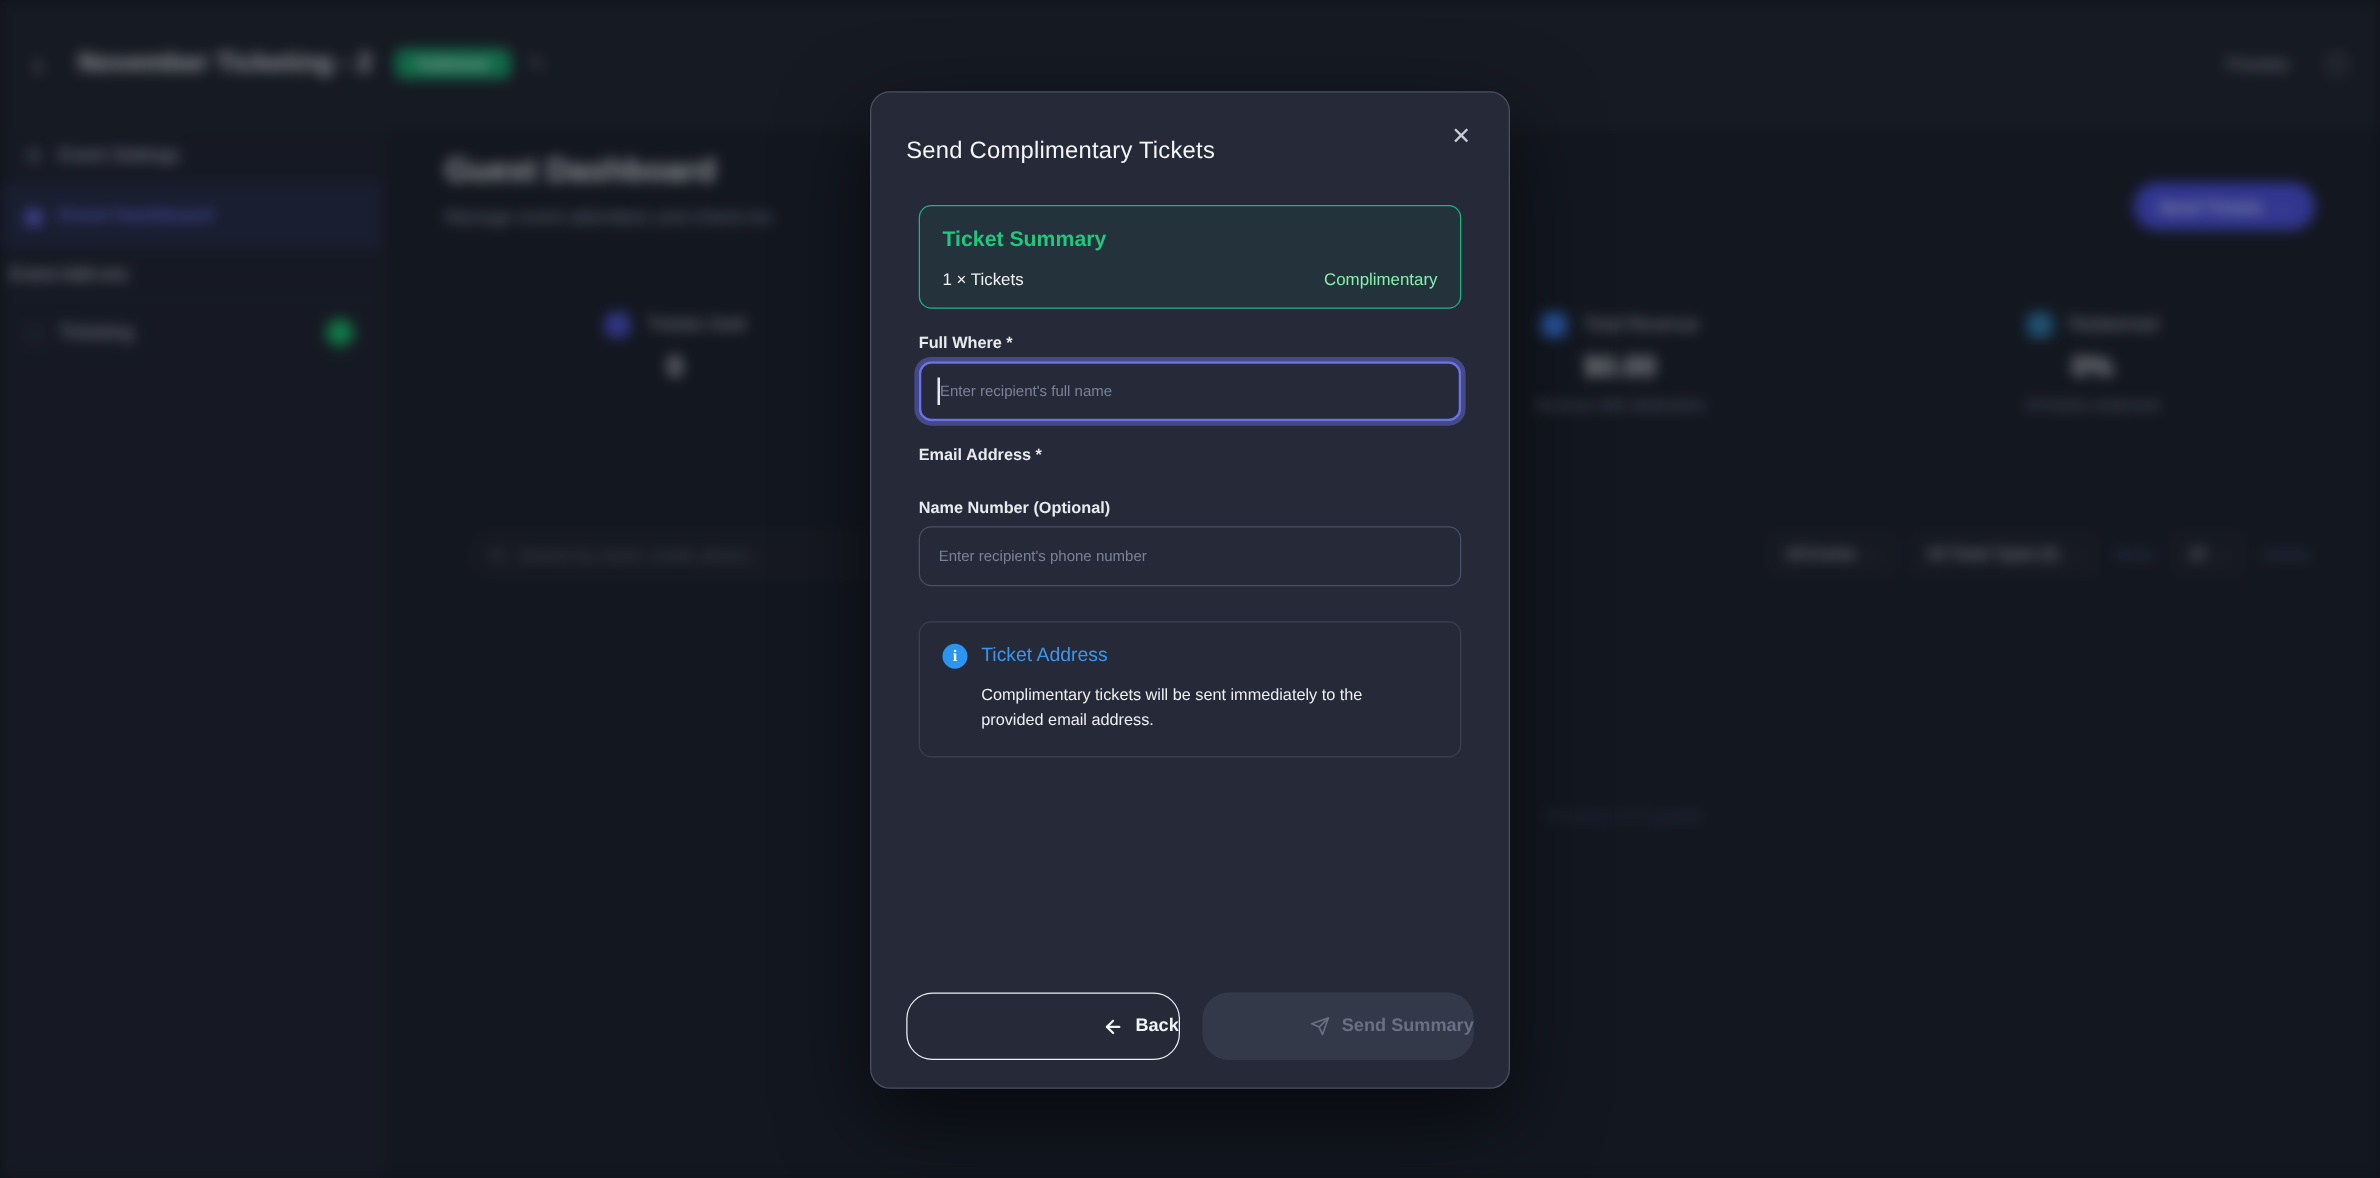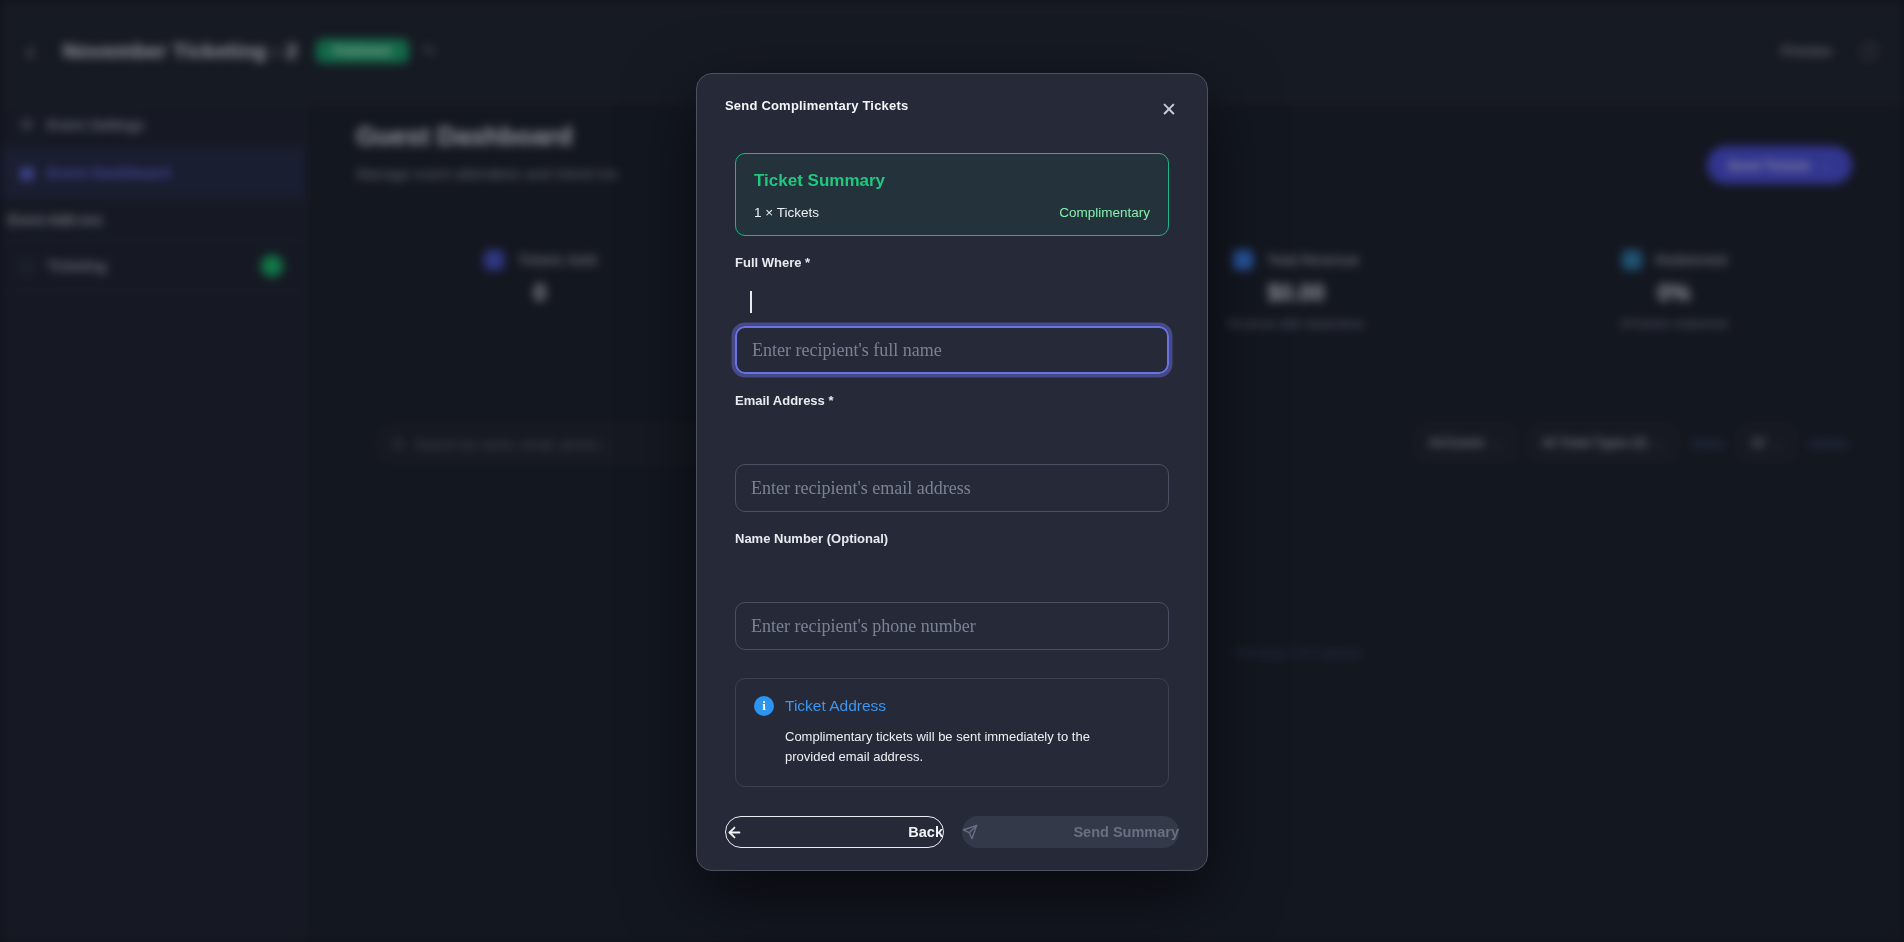--- a/index.html
+++ b/index.html
@@ -67,58 +67,58 @@
 
   
   .overlay { position:absolute; inset:0; background:rgba(9,11,17,0.38); }
 
   .modal { position:absolute; left:50%; transform:translateX(-50%); top:73px;
            width:512px; height:798px; background:#262a38; border:1px solid #4b5062;
            border-radius:16px; box-shadow:0 25px 70px rgba(0,0,0,.6);
            display:flex; flex-direction:column; padding:24px 28px 22px; color:#fff; }
 
   .modal-head { display:flex; align-items:flex-start; justify-content:space-between; }
-  .modal-title { font-size:13px; font-weight:bold; color:#f4f5f8; letter-spacing:.2px; }
+  .modal-title { font-size:19px; font-weight:normal; color:#f4f5f8; letter-spacing:.2px;margin-top:12px; }
   .close-btn { background:none; border:none; color:#c9ccd6; font-size:19px;
                line-height:1; cursor:pointer; padding:2px; }
 
   .summary { margin:32px 10px 0; border:1.5px solid #1db586; background:rgba(23,179,128,0.06);
              border-radius:10px; padding:17px 18px 15px; }
   .summary-title { color:#1fc77f; font-size:17px; font-weight:bold; }
   .summary-row { display:flex; justify-content:space-between; margin-top:14px; font-size:13.5px; }
   .summary-qty { color:#eef0f4; }
   .summary-badge { color:#86efac; }
 
   .question { margin:30px 10px 0; font-size:16.5px; font-weight:bold; color:#f2f3f7; }
 
   .field { margin:19px 10px 0; }
   .field label { display:block; font-size:13px; font-weight:bold; color:#e8eaf0; margin-bottom:8px; }
   .input-wrap { position:relative; }
   .field input { width:100%; height:48px; border-radius:10px; border:1.5px solid #4a5063;
-                 background:transparent; padding:0 15px; font-size:18px; color:#e9ebf2;
-                 font-family:Liberation Serif, serif; outline:none;margin-top:48px; }
+                 background:transparent; padding:0 15px; font-size:12px; color:#e9ebf2;
+                 font-family:Liberation Sans, sans-serif; outline:none; }
   .field input::placeholder { color:#7b8296; }
   .field.focused input { border:2px solid #6b72e4;
                          box-shadow:0 0 0 3.5px rgba(108,114,230,.45); }
   .caret { position:absolute; left:15px; top:13px; width:1.5px; height:22px; background:#e9eaee; }
   .field.focused input::placeholder { color:#7b8296; }
 
   .info-box { margin:28px 10px 0; border:1px solid #3c4152; border-radius:10px;
               padding:17px 18px 19px; }
   .info-head { display:flex; align-items:center; gap:11px; }
   .info-icon { width:20px; height:20px; border-radius:50%; background:#2b95ef; color:#fff;
                font-size:13px; font-weight:bold; display:flex; align-items:center;
                justify-content:center; font-family:"Liberation Serif", serif; }
   .info-title { color:#3b96f0; font-size:15.5px; }
   .info-body { margin:11px 4px 0 31px; font-size:13px; color:#edeff3; line-height:1.55;
                max-width:330px; }
 
   .modal-foot { margin-top:auto; display:flex; gap:18px; }
-  .btn { flex:1; height:32px; border-radius:21px; font-size:14.5px; font-weight:bold;
-         display:flex; align-items:center; justify-content:space-between; gap:9px; cursor:pointer;
+  .btn { flex:1; height:54px; border-radius:21px; font-size:14.5px; font-weight:bold;
+         display:flex; align-items:center; justify-content:flex-end; gap:9px; cursor:pointer;
          font-family:"Liberation Sans", sans-serif; }
   .btn-back { background:transparent; border:1.3px solid #eceef2; color:#f2f3f6; }
   .btn-send { background:#343949; border:none; color:#697083; }
   .btn svg { display:block; }
 </style>
 </head>
 <body>
 
 <div class="app">
 
@@ -235,23 +235,20 @@
   <div class="field focused">
     <label>Full Where *</label>
     <div class="input-wrap">
       <input type="text" placeholder="Enter recipient's full name" style="">
       <span class="caret"></span>
     </div>
   </div>
 
   <div class="field">
     <label>Email Address *</label>
-    <div class="input-wrap">
-      <input type="text" placeholder="Enter recipient's email address" style="">
-    </div>
   </div>
 
   <div class="field">
     <label>Name Number (Optional)</label>
     <div class="input-wrap">
       <input type="text" placeholder="Enter recipient's phone number" style="">
     </div>
   </div>
 
   <div class="info-box">

